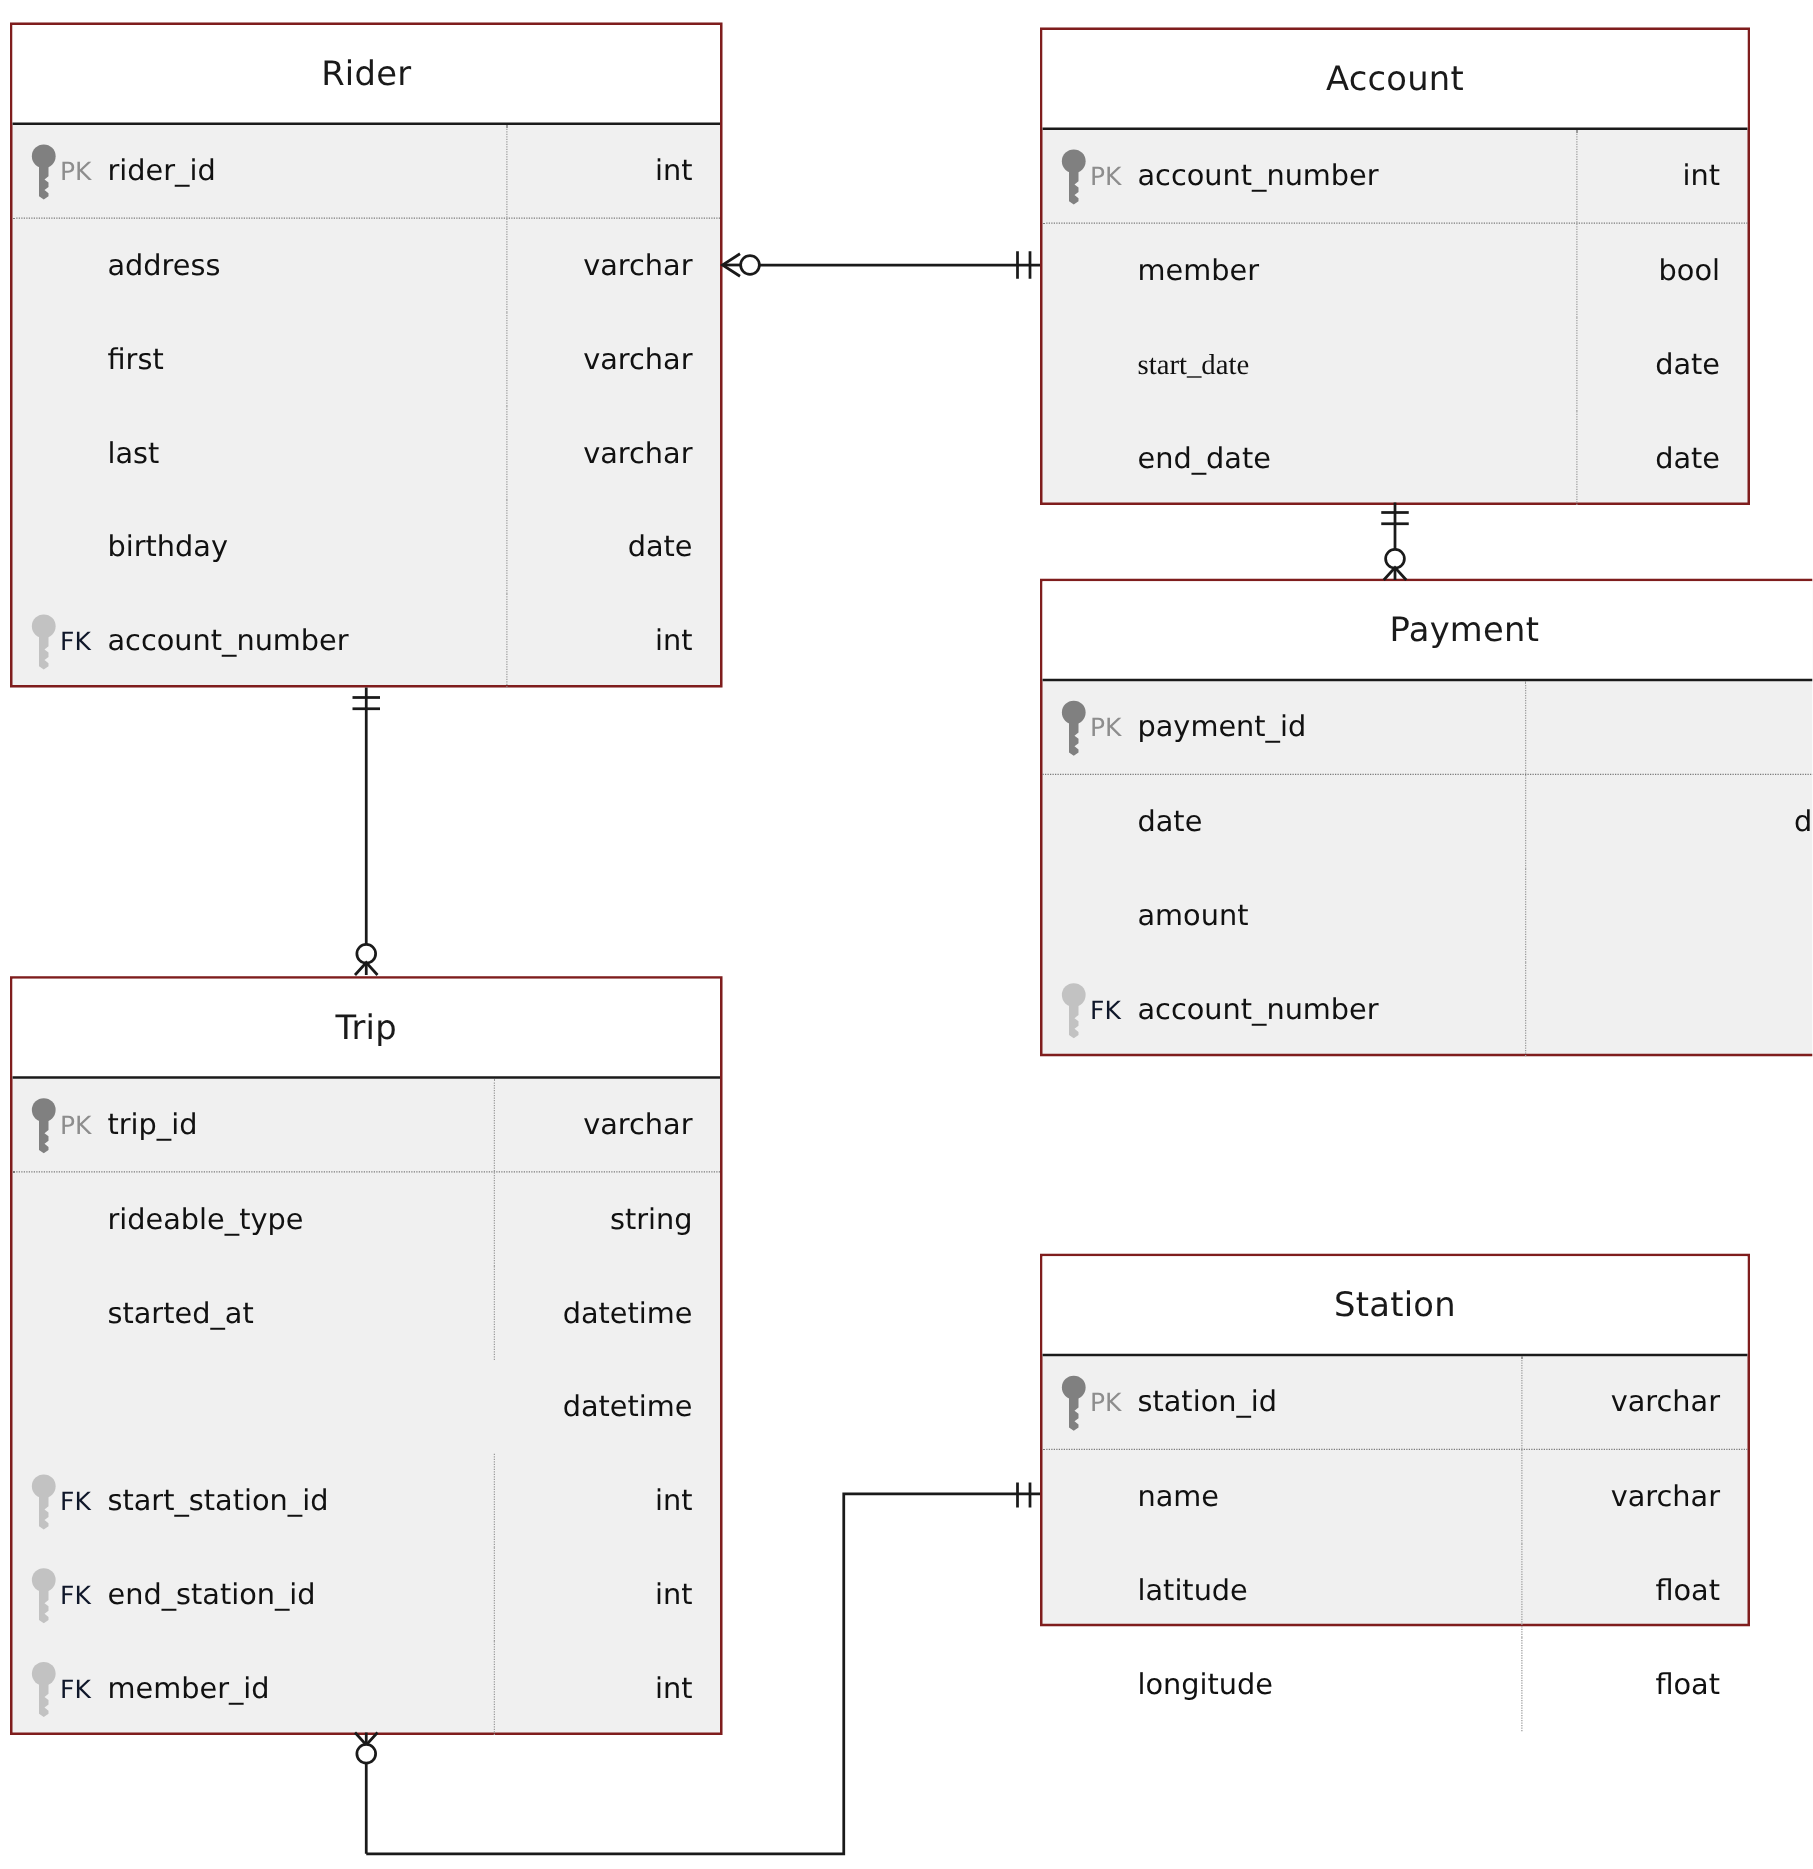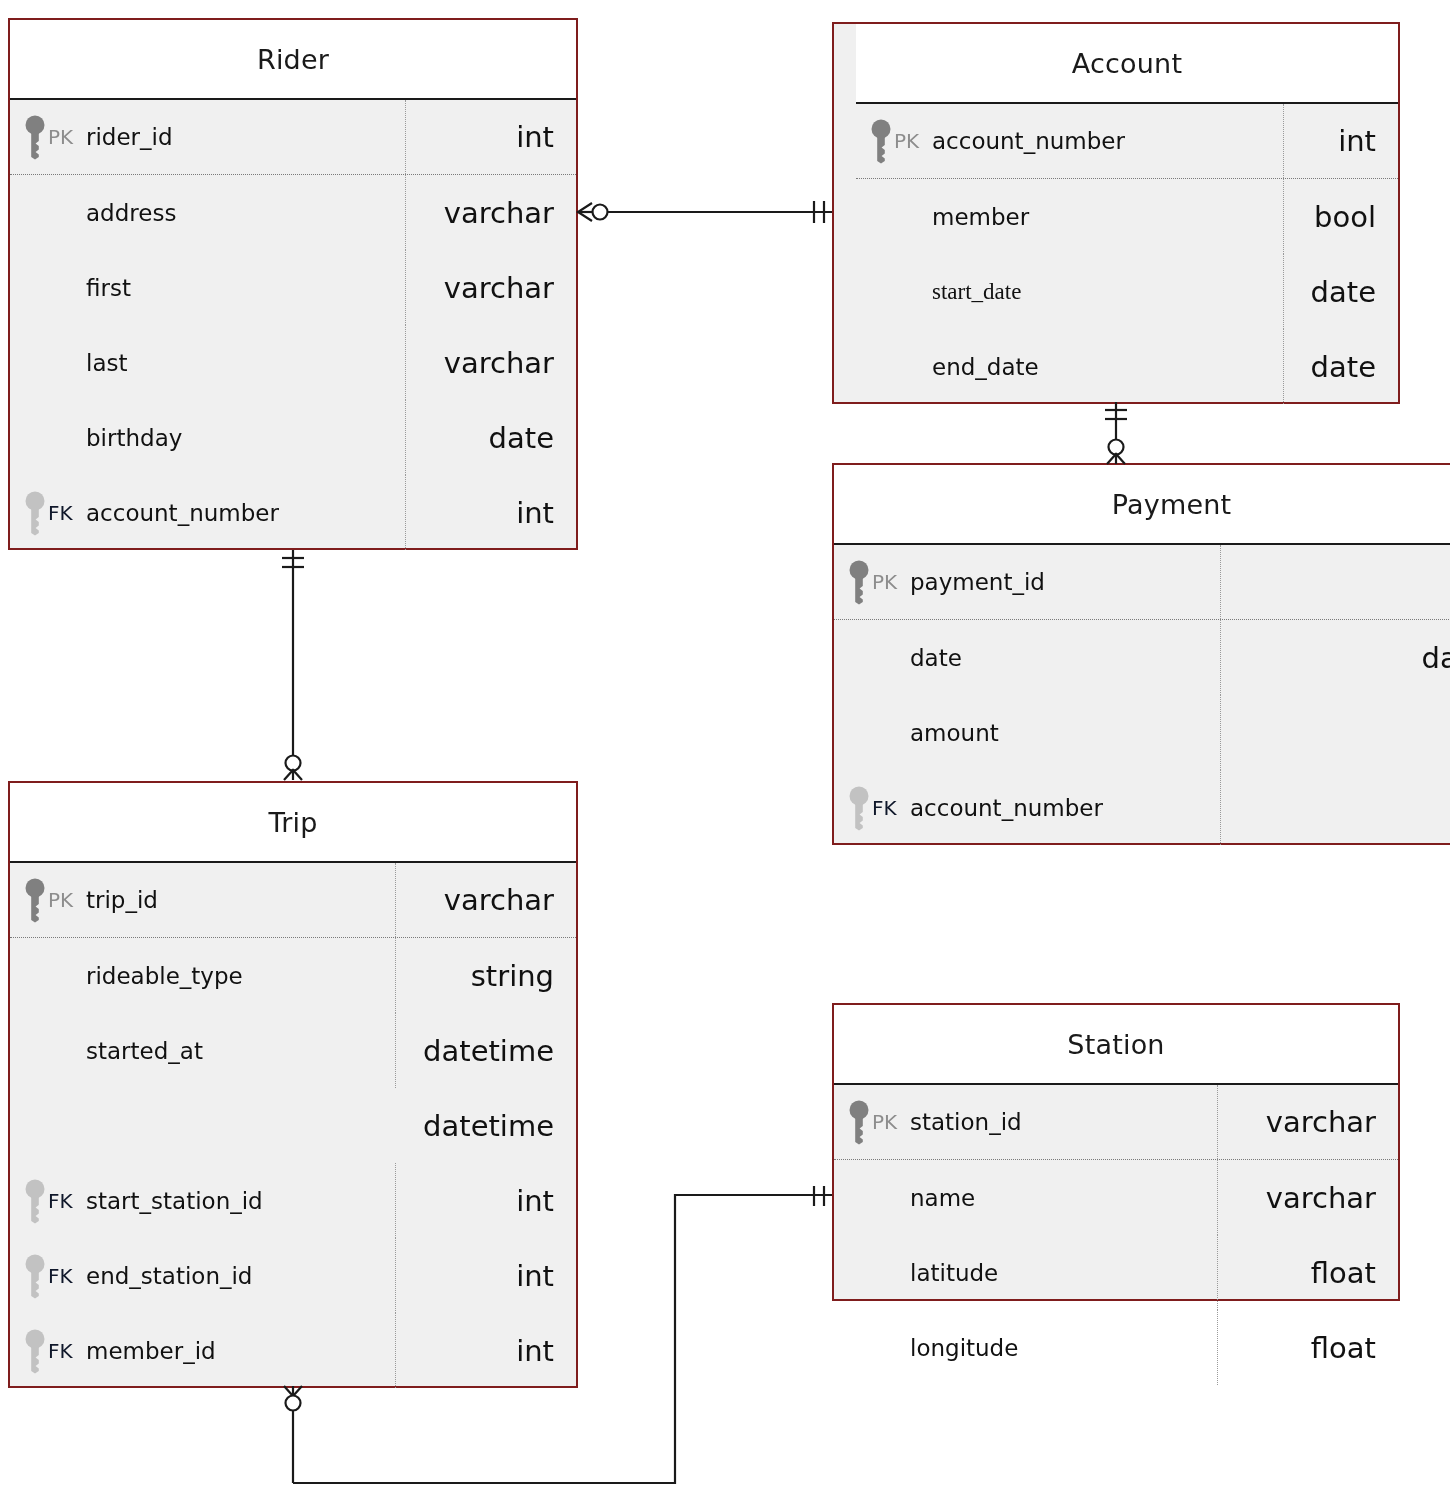--- a/index.html
+++ b/index.html
@@ -54,21 +54,21 @@
     flex:0 0 auto;
   }
   .cell-type{
     box-sizing:border-box;
     height:100%;
     display:flex;
     align-items:center;
     justify-content:flex-end;
     padding-right:22px;
     flex:1 1 auto;
-    font-size:29px;
+    font-size:23px;
     color:#111;
   }
   .keyslot{
     width:62px;
     flex:0 0 62px;
     display:flex;
     align-items:center;
     gap:2px;
     height:100%;
   }
@@ -151,21 +151,21 @@
             <span class="keylabel fk">FK</span>
           </span>
           <span class="attr-name">account_number</span>
         </div>
         <div class="cell-type">int</div>
       </div>
 
     </div>
   </div>
 
-  <div class="entity" style="left:832px; top:22px; width:568px; height:382px;padding-left:22px;">
+  <div class="entity" style="left:832px; top:22px; width:568px; height:382px;">
     <div class="entity-title">Account</div>
     <div class="rows">
 
       <div class="row pk-sep">
         <div class="cell-name" style="flex-basis:428px;">
           <span class="keyslot">
             <svg class="key-icon" viewBox="0 0 22 46">
               <circle cx="11" cy="11" r="9.5" fill="#808080"></circle>
               <path d="M7.2 18 L14.8 18 L14.8 27 L11.6 29.5 L14.8 32 L14.8 35.5 L11.6 38 L14.8 40.5 L14.8 43 L11 45.5 L7.2 43 Z" fill="#808080"></path>
             </svg>

